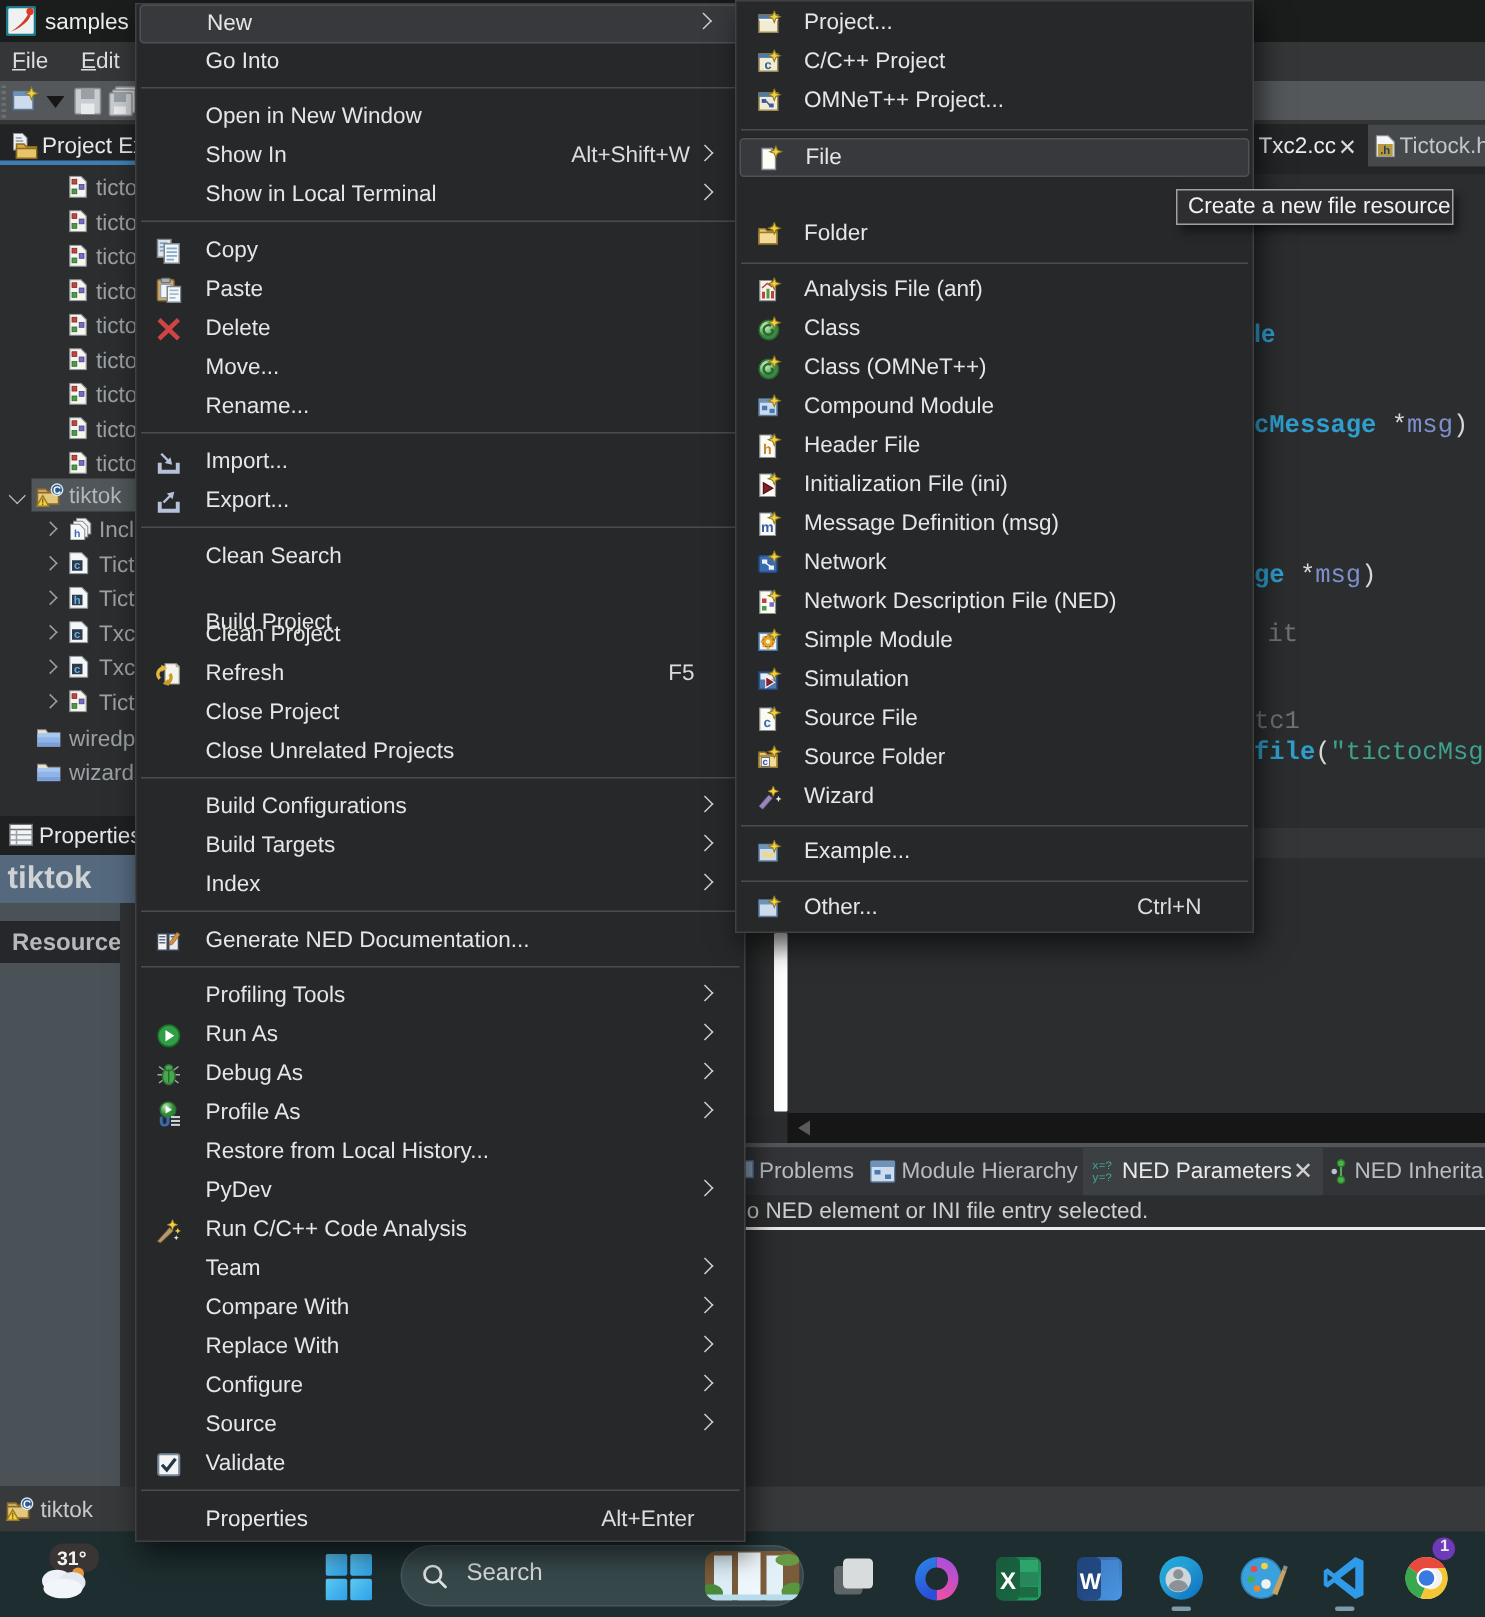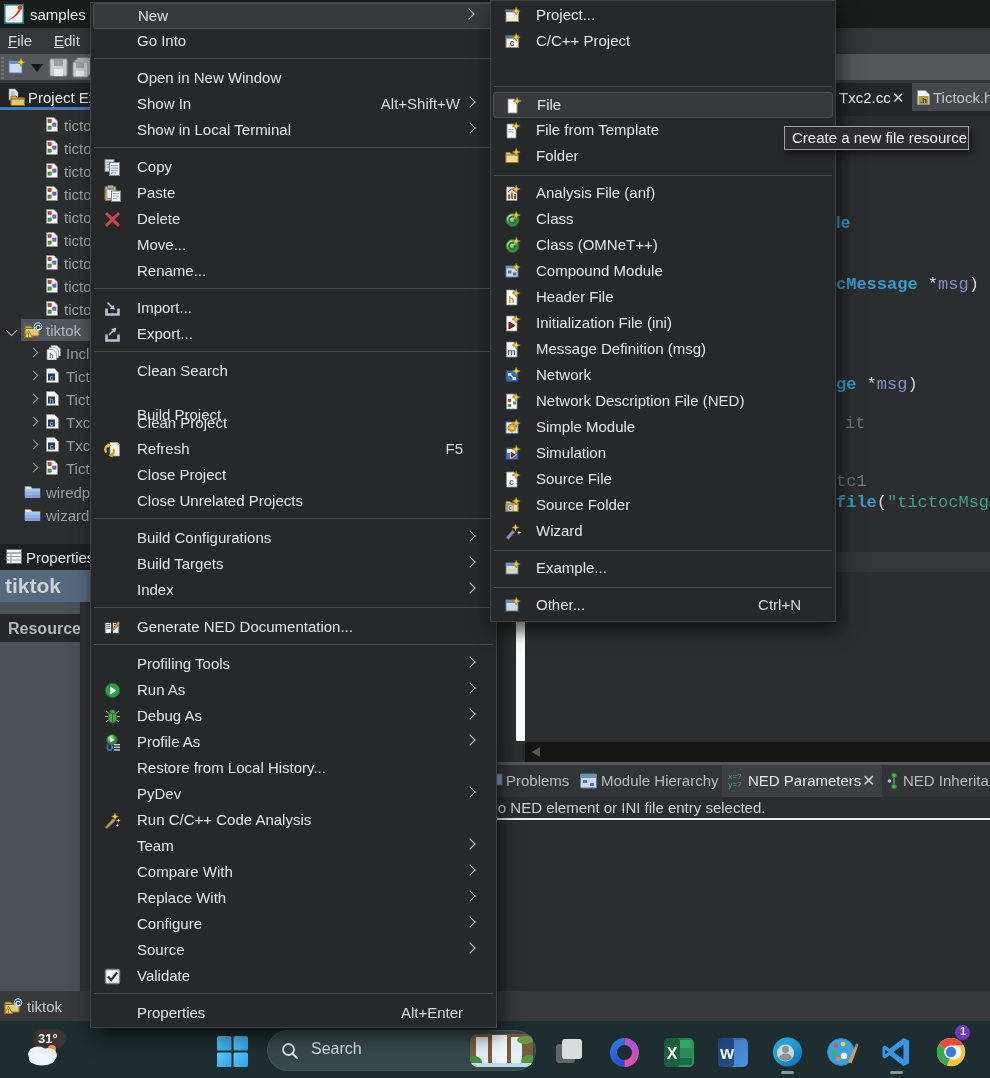--- a/index.html
+++ b/index.html
@@ -638,37 +638,38 @@
 </div>
 <div class="mrow" style="top:28px">
 <div style="position:absolute;left:12px;top:4px;line-height:0"><svg width="18" height="17" viewBox="0 0 18 17">
           <rect x="1" y="3" width="12.5" height="11.5" fill="#f2ecd2" stroke="#9a8a5a"></rect>
           <rect x="1" y="3" width="12.5" height="2.6" fill="#4a7ab0"></rect>
           <text x="7" y="13" font-family="Liberation Sans" font-size="8.5" font-weight="bold" fill="#2a62a0" text-anchor="middle">c</text>
           <path d="M11.2 0.2 12.3 3 15.2 4.1 12.3 5.2 11.2 8 10.1 5.2 7.2 4.1 10.1 3z" fill="#f3cf44" stroke="#8f7a1c" stroke-width="0.7"></path>
         </svg></div>
 <span class="mlabel" style="left:43px">C/C++ Project</span>
 </div>
+<div class="mrow" style="top:54px">
+<div style="position:absolute;left:12px;top:4px;line-height:0"><svg width="18" height="17" viewBox="0 0 18 17">
+          <rect x="1" y="3" width="12.5" height="11.5" fill="#f2ecd2" stroke="#9a8a5a"></rect>
+          <rect x="1" y="3" width="12.5" height="2.6" fill="#4a7ab0"></rect>
+          <rect x="2.8" y="7" width="3" height="2.6" fill="#3a5aa8"></rect>
+          <rect x="7.8" y="10" width="3" height="2.6" fill="#3a5aa8"></rect>
+          <line x1="5.8" y1="8.3" x2="8.2" y2="11.3" stroke="#3a5aa8"></line>
+          <path d="M11.2 0.2 12.3 3 15.2 4.1 12.3 5.2 11.2 8 10.1 5.2 7.2 4.1 10.1 3z" fill="#f3cf44" stroke="#8f7a1c" stroke-width="0.7"></path>
+        </svg></div>
+<span class="mlabel" style="left:43px">OMNeT++ Project...</span>
+</div>
 <div class="mrow hl" style="top:91px">
 <div style="position:absolute;left:12px;top:4px;line-height:0"><svg width="18" height="17" viewBox="0 0 18 17">
           <path d="M2 2 8.5 2 11 4.5 11 16 2 16z" fill="#fdfdf6" stroke="#8a8f94" stroke-width="0.9"></path>
           <path d="M8.5 2 8.5 4.5 11 4.5z" fill="#dcdfd6" stroke="#8a8f94" stroke-width="0.8"></path>
           <path d="M11.2 0.2 12.3 3 15.2 4.1 12.3 5.2 11.2 8 10.1 5.2 7.2 4.1 10.1 3z" fill="#f3cf44" stroke="#8f7a1c" stroke-width="0.7"></path>
         </svg></div>
 <span class="mlabel" style="left:43px">File</span>
-</div>
-<div class="mrow" style="top:117px">
-<div style="position:absolute;left:12px;top:4px;line-height:0"><svg width="18" height="17" viewBox="0 0 18 17">
-          <path d="M2 2 8.5 2 11 4.5 11 16 2 16z" fill="#fdfdf6" stroke="#8a8f94" stroke-width="0.9"></path>
-          <path d="M8.5 2 8.5 4.5 11 4.5z" fill="#dcdfd6" stroke="#8a8f94" stroke-width="0.8"></path>
-          <rect x="3.5" y="7" width="5" height="1" fill="#a8b4be"></rect>
-          <rect x="3.5" y="9.5" width="5" height="1" fill="#a8b4be"></rect>
-          <path d="M11.2 0.2 12.3 3 15.2 4.1 12.3 5.2 11.2 8 10.1 5.2 7.2 4.1 10.1 3z" fill="#f3cf44" stroke="#8f7a1c" stroke-width="0.7"></path>
-        </svg></div>
-<span class="mlabel" style="left:43px">File from Template</span>
 </div>
 <div class="mrow" style="top:143px">
 <div style="position:absolute;left:12px;top:4px;line-height:0"><svg width="18" height="17" viewBox="0 0 18 17">
           <path d="M1 4.5 1 14.5 13 14.5 13 6 6.5 6 5 4.5z" fill="#e8c670" stroke="#9a7a2e"></path>
           <path d="M1 7 13 7 13 14.5 1 14.5z" fill="#f3da96" stroke="#9a7a2e"></path>
           <path d="M11.2 0.2 12.3 3 15.2 4.1 12.3 5.2 11.2 8 10.1 5.2 7.2 4.1 10.1 3z" fill="#f3cf44" stroke="#8f7a1c" stroke-width="0.7"></path>
         </svg></div>
 <span class="mlabel" style="left:43px">Folder</span>
 </div>
 <div class="mrow" style="top:180px">

